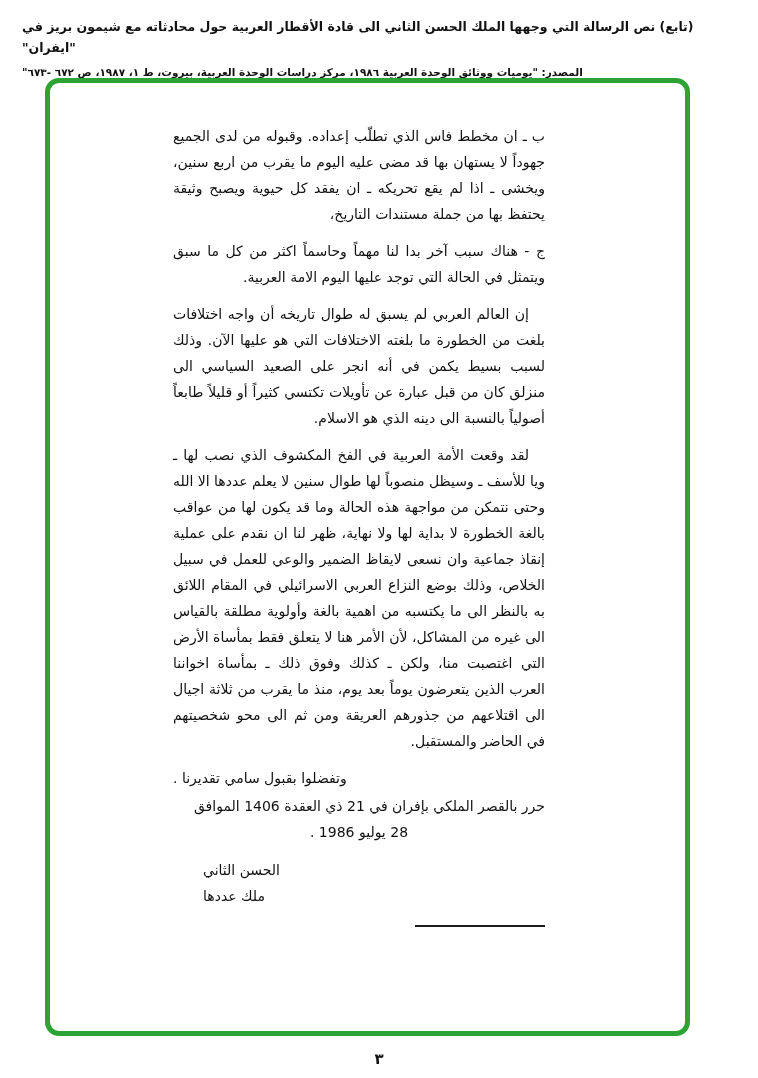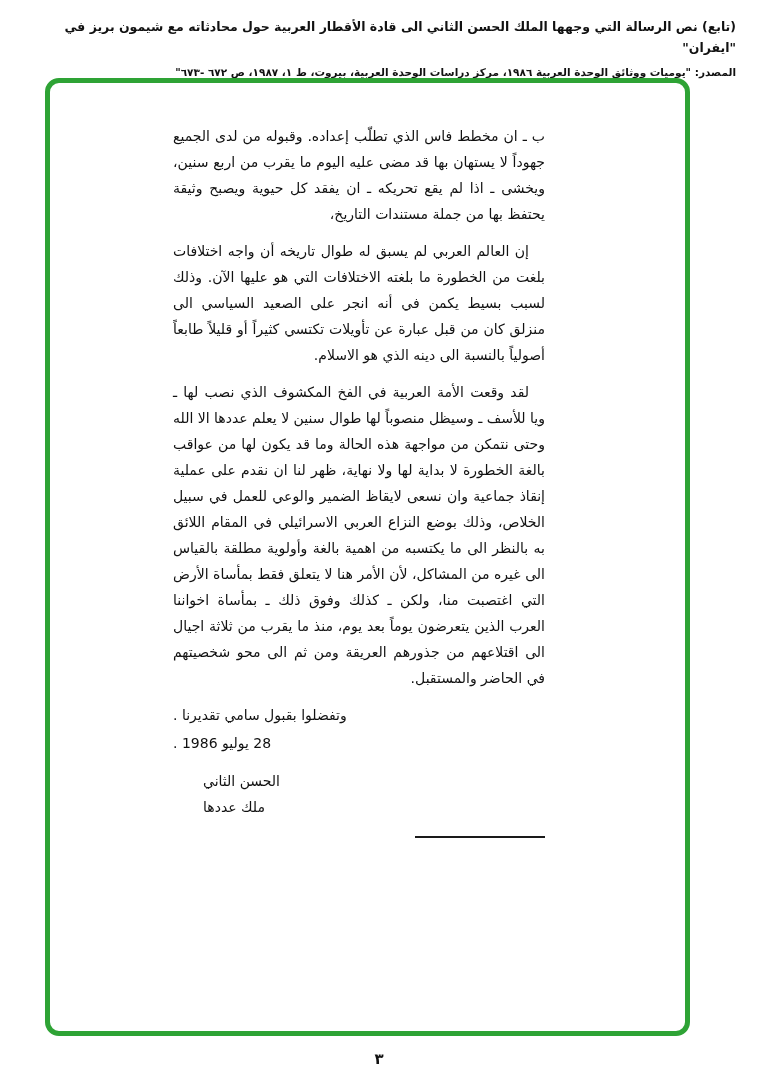--- a/index.html
+++ b/index.html
@@ -15,21 +15,21 @@
     background: #ffffff;
     overflow: hidden;
     direction: rtl;
   }
   
   .doc-header {
     position: absolute;
     top: 16px;
     left: 22px;
     right: 22px;
-    text-align: right;
+    text-align: left;
     direction: rtl;
     color: #111;
   }
   .doc-header .title-line {
     font-size: 12.5px;
     font-weight: bold;
     line-height: 1.7;
   }
   .doc-header .source-line {
     font-size: 10.5px;
@@ -72,21 +72,21 @@
   .letter-body p.closing {
     margin-bottom: 2px;
     text-align: left;
   }
   .letter-body p.date-line-1 {
     margin-bottom: 0;
     text-align: justify;
   }
   .letter-body p.date-line-2 {
     margin-bottom: 0;
-    text-align: left;
+    text-align: center;
   }
   .signature-block {
     margin-top: 12px;
     padding-left: 30px;
     text-align: left;
     line-height: 26px;
   }
   .signature-divider {
     width: 130px;
     height: 2px;
@@ -113,27 +113,29 @@
   <div class="doc-header">
     <div class="title-line">(تابع) نص الرسالة التي وجهها الملك الحسن الثاني الى قادة الأقطار العربية حول محادثاته مع شيمون بريز في "ايفران"</div>
     <div class="source-line">المصدر: "يوميات ووثائق الوحدة العربية ١٩٨٦، مركز دراسات الوحدة العربية، بيروت، ط ١، ١٩٨٧، ص ٦٧٢ -٦٧٣"</div>
   </div>
 
   <div class="letter-frame">
     <div class="letter-body">
 
       <p>ب ـ ان مخطط فاس الذي تطلّب إعداده. وقبوله من لدى الجميع جهوداً لا يستهان بها قد مضى عليه اليوم ما يقرب من اربع سنين، ويخشى ـ اذا لم يقع تحريكه ـ ان يفقد كل حيوية ويصبح وثيقة يحتفظ بها من جملة مستندات التاريخ،</p>
 
+      <p>ج - هناك سبب آخر بدا لنا مهماً وحاسماً اكثر من كل ما سبق ويتمثل في الحالة التي توجد عليها اليوم الامة العربية.</p>
 
       <p class="indent">إن العالم العربي لم يسبق له طوال تاريخه أن واجه اختلافات بلغت من الخطورة ما بلغته الاختلافات التي هو عليها الآن. وذلك لسبب بسيط يكمن في أنه انجر على الصعيد السياسي الى منزلق كان من قبل عبارة عن تأويلات تكتسي كثيراً أو قليلاً طابعاً أصولياً بالنسبة الى دينه الذي هو الاسلام.</p>
 
       <p class="indent">لقد وقعت الأمة العربية في الفخ المكشوف الذي نصب لها ـ ويا للأسف ـ وسيظل منصوباً لها طوال سنين لا يعلم عددها الا الله وحتى نتمكن من مواجهة هذه الحالة وما قد يكون لها من عواقب بالغة الخطورة لا بداية لها ولا نهاية، ظهر لنا ان نقدم على عملية إنقاذ جماعية وان نسعى لايقاظ الضمير والوعي للعمل في سبيل الخلاص، وذلك بوضع النزاع العربي الاسرائيلي في المقام اللائق به بالنظر الى ما يكتسبه من اهمية بالغة وأولوية مطلقة بالقياس الى غيره من المشاكل، لأن الأمر هنا لا يتعلق فقط بمأساة الأرض التي اغتصبت منا، ولكن ـ كذلك وفوق ذلك ـ بمأساة اخواننا العرب الذين يتعرضون يوماً بعد يوم، منذ ما يقرب من ثلاثة اجيال الى اقتلاعهم من جذورهم العريقة ومن ثم الى محو شخصيتهم في الحاضر والمستقبل.</p>
 
       <p class="closing">وتفضلوا بقبول سامي تقديرنا .</p>
 
+      <p class="date-line-1">حرر بالقصر الملكي بإفران في 21 ذي العقدة 1406 الموافق</p>
 
       <p class="date-line-2">28 يوليو 1986 .</p>
 
       <div class="signature-block">
         <div>الحسن الثاني</div>
         <div>ملك عددها</div>
       </div>
 
       <div class="signature-divider"></div>
 

